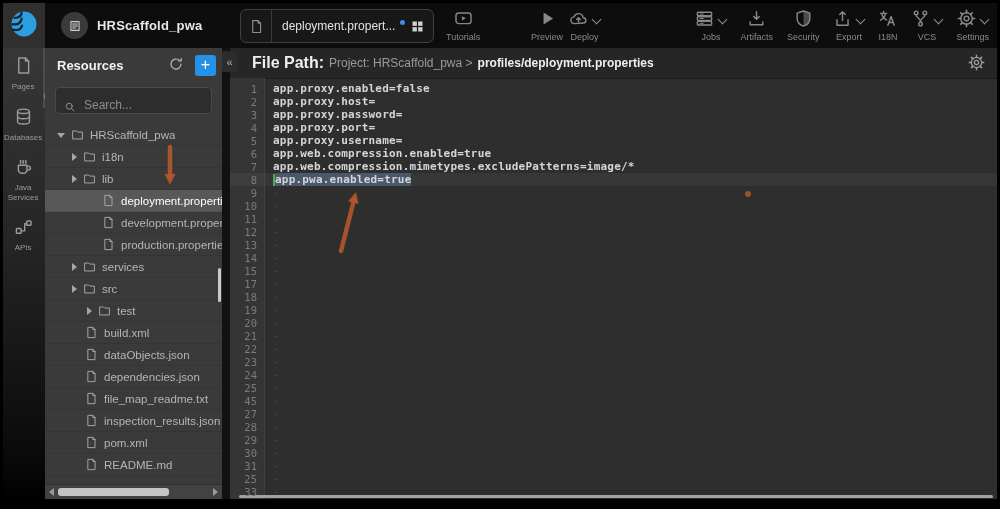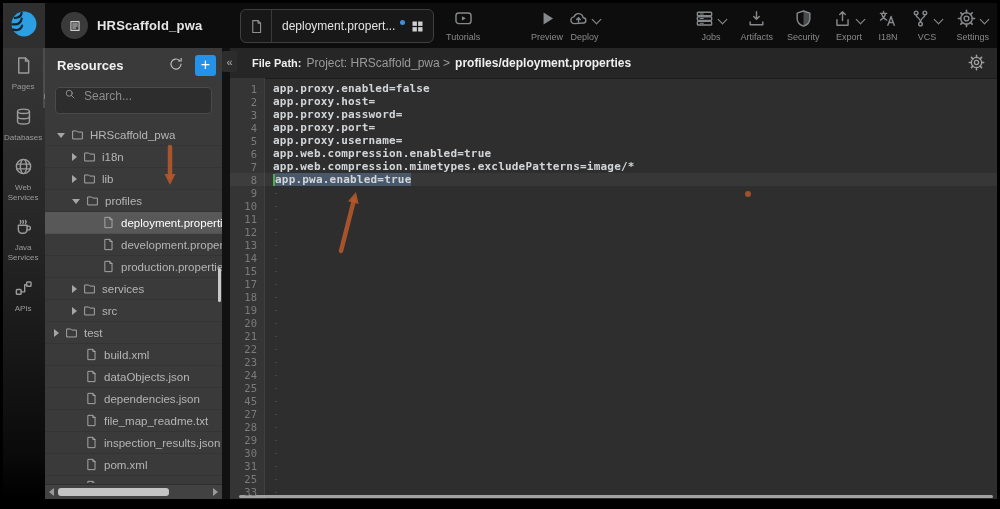--- a/index.html
+++ b/index.html
@@ -46,21 +46,21 @@
 
   
   .panel{position:absolute;left:42px;top:45px;width:177px;height:451px;background:#3a3a3a;overflow:hidden}
   .panel-header{height:30px;display:flex;align-items:center;padding:2px 6px 0 12px}
   .panel-title{color:#f2f2f2;font-weight:bold;font-size:13px;flex:1}
   .refresh-btn{color:#b9b9b9;width:18px;height:18px;margin-right:9px;cursor:pointer;display:flex}
   .refresh-btn svg{width:16px;height:16px}
   .add-btn{width:21px;height:21px;background:#2492e8;color:#fff;border:none;border-radius:3px;font-size:16px;line-height:1;
            display:flex;align-items:center;justify-content:center;cursor:pointer;font-family:inherit}
   .search-wrap{margin:7px 10px 8px;height:25px;background:#2d2d2d;border:1px solid #4a4a4a;border-radius:4px;
-               display:flex;align-items:flex-start;padding:0 8px;gap:6px}
+               display:flex;align-items:flex-end;padding:0 8px;gap:6px}
   .search-wrap .s-ic{color:#9a9a9a;display:flex}
   .search-wrap svg{width:12px;height:12px}
   .search-input{background:transparent;border:none;outline:none;color:#cfcfcf;font-size:12px;width:100%;font-family:inherit}
   .search-input::placeholder{color:#8c8c8c}
   .tree{position:absolute;top:76px;left:0;right:0;bottom:16px;overflow:hidden}
   .tree-row{height:21px;display:flex;align-items:center;color:#b5b5b5;font-size:11.5px;
             border-bottom:1px solid rgba(0,0,0,.09);white-space:nowrap;overflow:hidden;cursor:pointer}
   .tree-row.selected{background:#585858;color:#fff}
   .caret{width:0;height:0;flex:none}
   .caret-right{border-left:5px solid #a6a6a6;border-top:4px solid transparent;border-bottom:4px solid transparent;margin-right:4px}
@@ -77,21 +77,21 @@
   
   .divider{position:absolute;left:219px;top:45px;width:8px;height:451px;background:#111}
   .collapse-btn{position:absolute;left:219px;top:48px;width:15px;height:21px;background:#2c2c2c;color:#b0b0b0;
                 border:none;font-size:11px;display:flex;align-items:center;justify-content:center;border-radius:2px;
                 cursor:pointer;z-index:11;font-family:inherit;padding:0}
 
   
   .editor{position:absolute;left:227px;top:45px;right:0;bottom:0;background:#2e2e2e}
   .pathbar{position:absolute;left:0;top:0;right:0;height:30px;background:#262626;display:flex;align-items:center;
            padding-left:22px;border-bottom:1px solid #1c1c1c}
-  .pb-prefix{color:#efefef;font-weight:bold;font-size:11px}
+  .pb-prefix{color:#efefef;font-weight:bold;font-size:16px}
   .pb-project{color:#9a9a9a;font-size:12px;margin-left:5px}
   .pb-path{color:#efefef;font-weight:bold;font-size:12px;margin-left:5px}
   .pathbar-gear{position:absolute;right:12px;top:6px;color:#9f9f9f;cursor:pointer;display:flex}
   .pathbar-gear svg{width:17px;height:17px}
   .code{position:absolute;left:0;top:30px;right:0;bottom:0;overflow:hidden;font-family:"DejaVu Sans Mono",monospace}
   .code::before{content:"";position:absolute;left:0;top:0;bottom:0;width:34px;background:#353535;border-right:1px solid #404040}
   .code-lines{padding-top:4px;position:relative}
   .code-line{height:13px;display:flex;align-items:center;position:relative}
   .code-line.current{background:rgba(255,255,255,0.045)}
   .line-num{width:27px;text-align:right;padding-right:7px;color:#7b7b7b;font-size:10.5px;flex:none;position:relative;z-index:1}
@@ -257,28 +257,20 @@
         <div class="rail-item">
           <span class="ic"><svg viewBox="0 0 24 24" fill="none" stroke="currentColor" stroke-width="1.8" stroke-linecap="round" stroke-linejoin="round">
               <ellipse cx="12" cy="5.5" rx="7.5" ry="2.8"></ellipse>
               <path d="M4.5 5.5v13c0 1.6 3.4 2.9 7.5 2.9s7.5-1.3 7.5-2.9v-13"></path>
               <path d="M4.5 12c0 1.6 3.4 2.9 7.5 2.9s7.5-1.3 7.5-2.9"></path>
             </svg></span>
           <div class="lbl">Databases</div>
         </div>
         <div class="rail-item">
           <span class="ic"><svg viewBox="0 0 24 24" fill="none" stroke="currentColor" stroke-width="1.8" stroke-linecap="round" stroke-linejoin="round">
-              <circle cx="12" cy="12" r="9"></circle>
-              <ellipse cx="12" cy="12" rx="4" ry="9"></ellipse>
-              <path d="M3.5 9h17M3.5 15h17"></path>
-            </svg></span>
-          <div class="lbl">Web Services</div>
-        </div>
-        <div class="rail-item">
-          <span class="ic"><svg viewBox="0 0 24 24" fill="none" stroke="currentColor" stroke-width="1.8" stroke-linecap="round" stroke-linejoin="round">
               <path d="M5.5 10.5h11v5.5a4.5 4.5 0 0 1-4.5 4.5h-2a4.5 4.5 0 0 1-4.5-4.5z"></path>
               <path d="M16.5 11.5h1.8a2.4 2.4 0 0 1 0 4.8h-1.8"></path>
               <path d="M8 8c1-1 1-2.2 0-3.6M11.3 8c1-1 1-2.2 0-3.6M14.6 8c1-1 1-2.2 0-3.6"></path>
             </svg></span>
           <div class="lbl">Java Services</div>
         </div>
         <div class="rail-item">
           <span class="ic"><svg viewBox="0 0 24 24" fill="none" stroke="currentColor" stroke-width="1.8" stroke-linecap="round" stroke-linejoin="round">
               <rect x="3" y="14.5" width="6" height="6" rx="1"></rect>
               <path d="M9 17.5h4.5V8.5H16"></path>
@@ -355,29 +347,20 @@
         </div>
         <div class="tree-row" style="padding-left: 27px;">
           <span class="caret caret-right"></span>
           <span class="tree-ic">
             <svg viewBox="0 0 24 24" fill="none" stroke="currentColor" stroke-width="1.8" stroke-linecap="round" stroke-linejoin="round">
               <path d="M3 19.5V5.5h7.5l2 2h8.5v12z"></path>
             </svg>
           </span>
           <span class="tree-label">lib</span>
         </div>
-        <div class="tree-row" style="padding-left: 27px;">
-          <span class="caret caret-down"></span>
-          <span class="tree-ic">
-            <svg viewBox="0 0 24 24" fill="none" stroke="currentColor" stroke-width="1.8" stroke-linecap="round" stroke-linejoin="round">
-              <path d="M3 19.5V5.5h7.5l2 2h8.5v12z"></path>
-            </svg>
-          </span>
-          <span class="tree-label">profiles</span>
-        </div>
         <div class="tree-row selected" style="padding-left: 55px;">
           <span class="tree-ic">
             <svg viewBox="0 0 24 24" fill="none" stroke="currentColor" stroke-width="1.8" stroke-linecap="round" stroke-linejoin="round">
               <path d="M6 2.5h8.5l4 4V21.5H6z"></path>
               <path d="M14.5 2.5v4h4"></path>
             </svg>
           </span>
           <span class="tree-label">deployment.properties</span>
         </div>
         <div class="tree-row" style="padding-left: 55px;">
@@ -409,21 +392,21 @@
         </div>
         <div class="tree-row" style="padding-left: 27px;">
           <span class="caret caret-right"></span>
           <span class="tree-ic">
             <svg viewBox="0 0 24 24" fill="none" stroke="currentColor" stroke-width="1.8" stroke-linecap="round" stroke-linejoin="round">
               <path d="M3 19.5V5.5h7.5l2 2h8.5v12z"></path>
             </svg>
           </span>
           <span class="tree-label">src</span>
         </div>
-        <div class="tree-row" style="padding-left: 9px;">
+        <div class="tree-row" style="padding-left: 42px;">
           <span class="caret caret-right"></span>
           <span class="tree-ic">
             <svg viewBox="0 0 24 24" fill="none" stroke="currentColor" stroke-width="1.8" stroke-linecap="round" stroke-linejoin="round">
               <path d="M3 19.5V5.5h7.5l2 2h8.5v12z"></path>
             </svg>
           </span>
           <span class="tree-label">test</span>
         </div>
         <div class="tree-row" style="padding-left: 38px;">
           <span class="tree-ic">

